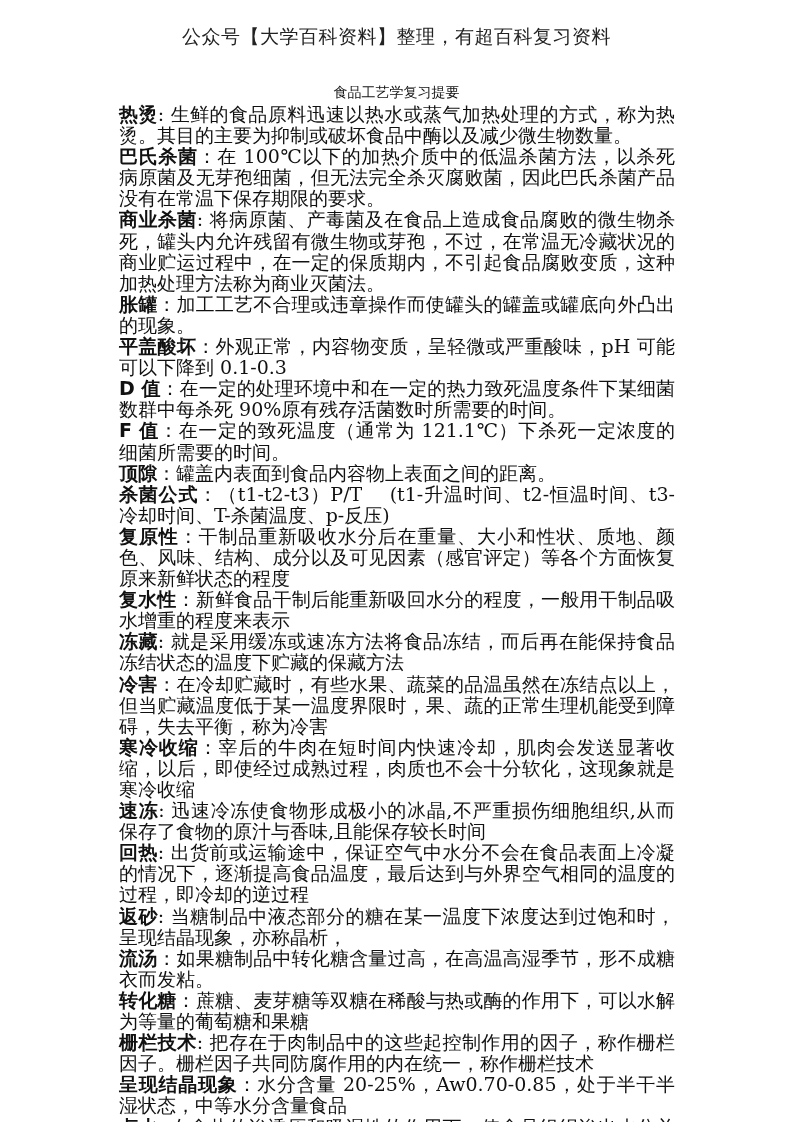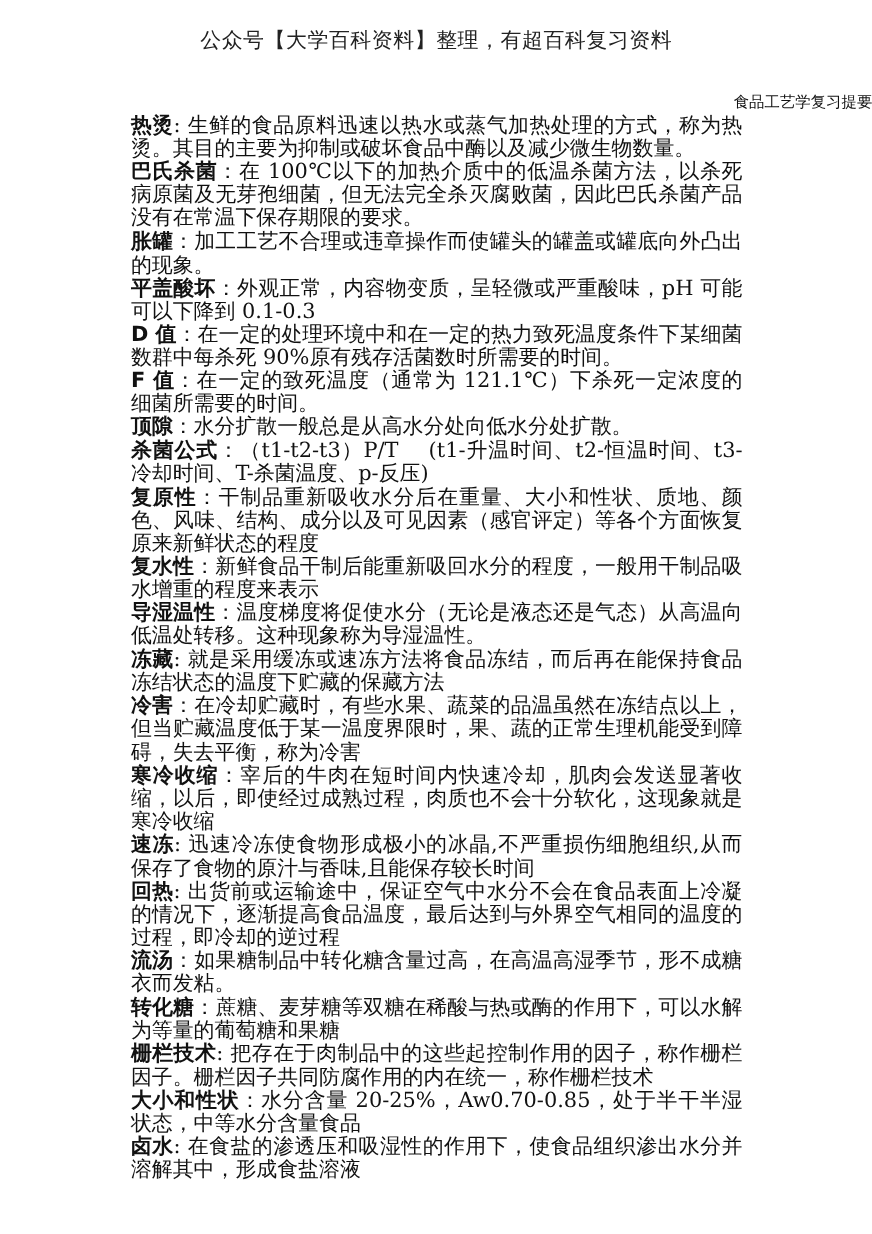--- a/index.html
+++ b/index.html
@@ -1,47 +1,48 @@
 <!DOCTYPE html>
 <html><head>
 <meta charset="utf-8">
 <style>
   html, body { margin:0; padding:0; background:#ffffff; }
   body { width:793px; height:1122px; position:relative; overflow:hidden;
          font-family:"DejaVu Serif","Liberation Serif",serif; color:#111; }
   .banner { position:absolute; top:24px; left:0; width:793px; text-align:center;
             font-size:19px; letter-spacing:0.5px; color:#222; }
-  .title { position:absolute; top:84px; left:0; width:793px; text-align:right;
+  .title { position:absolute; top:84px; left:0; width:793px; text-align:center;
            font-size:14px; color:#111; }
   .content { position:absolute; top:104px; left:119px; width:556px;
              font-size:19px; line-height:21.1px; text-align:justify; }
   .entry { margin:0; }
   .term { font-weight:bold; font-family:"DejaVu Sans","Liberation Sans",sans-serif; }
 </style>
 </head>
 <body>
 
 <div class="banner">公众号【大学百科资料】整理，有超百科复习资料</div>
 <div class="title">食品工艺学复习提要</div>
 
 <div class="content">
   <p class="entry"><span class="term">热烫</span><span>: </span><span>生鲜的食品原料迅速以热水或蒸气加热处理的方式，称为热烫。其目的主要为抑制或破坏食品中酶以及减少微生物数量。</span></p>
   <p class="entry"><span class="term">巴氏杀菌</span><span>：</span><span>在 100℃以下的加热介质中的低温杀菌方法，以杀死病原菌及无芽孢细菌，但无法完全杀灭腐败菌，因此巴氏杀菌产品没有在常温下保存期限的要求。</span></p>
+  <p class="entry"><span class="term">商业杀菌</span><span>: </span><span>将病原菌、产毒菌及在食品上造成食品腐败的微生物杀死，罐头内允许残留有微生物或芽孢，不过，在常温无冷藏状况的商业贮运过程中，在一定的保质期内，不引起食品腐败变质，这种加热处理方法称为商业灭菌法。</span></p>
   <p class="entry"><span class="term">胀罐</span><span>：</span><span>加工工艺不合理或违章操作而使罐头的罐盖或罐底向外凸出的现象。</span></p>
   <p class="entry"><span class="term">平盖酸坏</span><span>：</span><span>外观正常，内容物变质，呈轻微或严重酸味，pH 可能可以下降到 0.1-0.3</span></p>
   <p class="entry"><span class="term">D 值</span><span>：</span><span>在一定的处理环境中和在一定的热力致死温度条件下某细菌数群中每杀死 90%原有残存活菌数时所需要的时间。</span></p>
   <p class="entry"><span class="term">F 值</span><span>：</span><span>在一定的致死温度（通常为 121.1℃）下杀死一定浓度的细菌所需要的时间。</span></p>
-  <p class="entry"><span class="term">顶隙</span><span>：</span><span>水分扩散一般总是从高水分处向低水分处扩散。</span></p>
+  <p class="entry"><span class="term">顶隙</span><span>：</span><span>罐盖内表面到食品内容物上表面之间的距离。</span></p>
   <p class="entry"><span class="term">杀菌公式</span><span>：</span><span>（t1-t2-t3）P/T　 (t1-升温时间、t2-恒温时间、t3-冷却时间、T-杀菌温度、p-反压)</span></p>
   <p class="entry"><span class="term">复原性</span><span>：</span><span>干制品重新吸收水分后在重量、大小和性状、质地、颜色、风味、结构、成分以及可见因素（感官评定）等各个方面恢复原来新鲜状态的程度</span></p>
   <p class="entry"><span class="term">复水性</span><span>：</span><span>新鲜食品干制后能重新吸回水分的程度，一般用干制品吸水增重的程度来表示</span></p>
-  <p class="entry"><span class="term">导湿温性</span><span>：</span><span>温度梯度将促使水分（无论是液态还是气态）从高温向低温处转移。这种现象称为导湿温性。</span></p>
   <p class="entry"><span class="term">冻藏</span><span>: </span><span>就是采用缓冻或速冻方法将食品冻结，而后再在能保持食品冻结状态的温度下贮藏的保藏方法</span></p>
   <p class="entry"><span class="term">冷害</span><span>：</span><span>在冷却贮藏时，有些水果、蔬菜的品温虽然在冻结点以上，但当贮藏温度低于某一温度界限时，果、蔬的正常生理机能受到障碍，失去平衡，称为冷害</span></p>
   <p class="entry"><span class="term">寒冷收缩</span><span>：</span><span>宰后的牛肉在短时间内快速冷却，肌肉会发送显著收缩，以后，即使经过成熟过程，肉质也不会十分软化，这现象就是寒冷收缩</span></p>
   <p class="entry"><span class="term">速冻</span><span>: </span><span>迅速冷冻使食物形成极小的冰晶,不严重损伤细胞组织,从而保存了食物的原汁与香味,且能保存较长时间</span></p>
   <p class="entry"><span class="term">回热</span><span>: </span><span>出货前或运输途中，保证空气中水分不会在食品表面上冷凝的情况下，逐渐提高食品温度，最后达到与外界空气相同的温度的过程，即冷却的逆过程</span></p>
+  <p class="entry"><span class="term">返砂</span><span>: </span><span>当糖制品中液态部分的糖在某一温度下浓度达到过饱和时，呈现结晶现象，亦称晶析，</span></p>
   <p class="entry"><span class="term">流汤</span><span>：</span><span>如果糖制品中转化糖含量过高，在高温高湿季节，形不成糖衣而发粘。</span></p>
   <p class="entry"><span class="term">转化糖</span><span>：</span><span>蔗糖、麦芽糖等双糖在稀酸与热或酶的作用下，可以水解为等量的葡萄糖和果糖</span></p>
   <p class="entry"><span class="term">栅栏技术</span><span>: </span><span>把存在于肉制品中的这些起控制作用的因子，称作栅栏因子。栅栏因子共同防腐作用的内在统一，称作栅栏技术</span></p>
-  <p class="entry"><span class="term">大小和性状</span><span>：</span><span>水分含量 20-25%，Aw0.70-0.85，处于半干半湿状态，中等水分含量食品</span></p>
+  <p class="entry"><span class="term">呈现结晶现象</span><span>：</span><span>水分含量 20-25%，Aw0.70-0.85，处于半干半湿状态，中等水分含量食品</span></p>
   <p class="entry"><span class="term">卤水</span><span>: </span><span>在食盐的渗透压和吸湿性的作用下，使食品组织渗出水分并溶解其中，形成食盐溶液</span></p>
 </div>
 
 </body></html>

